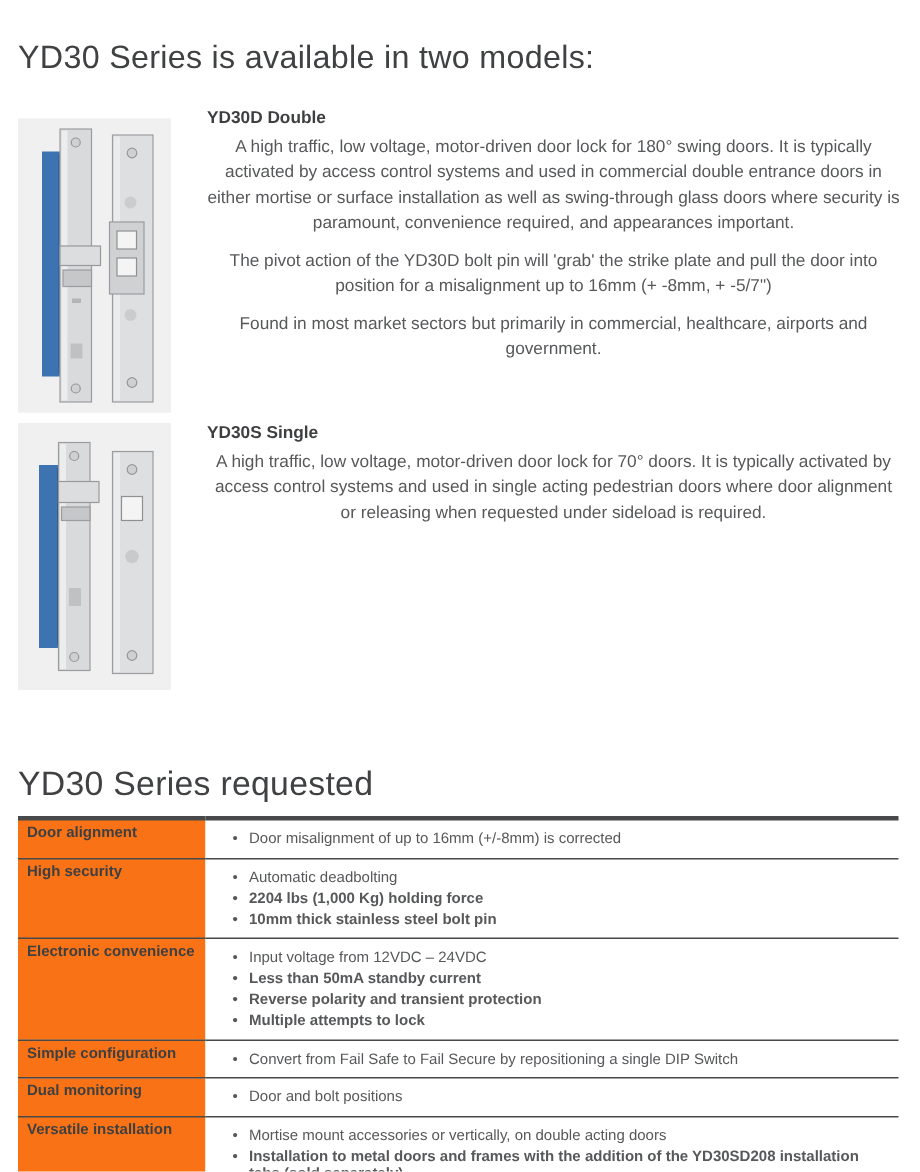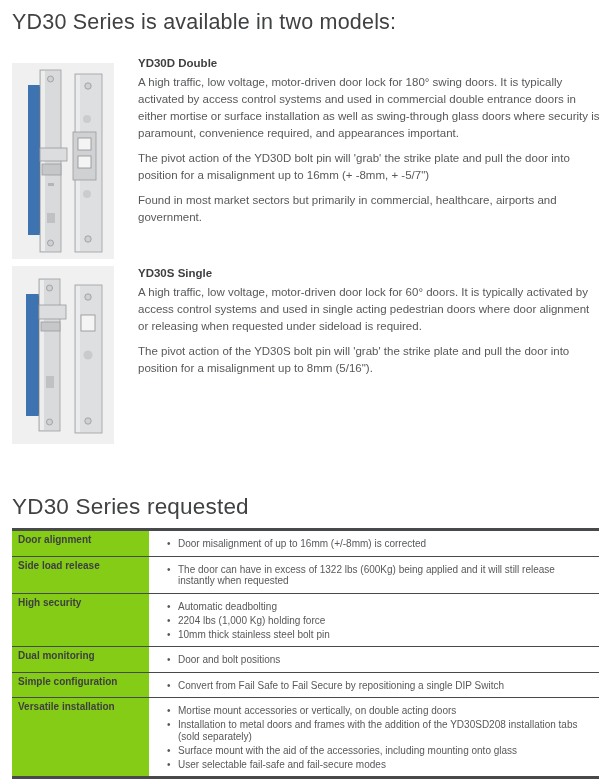--- a/index.html
+++ b/index.html
@@ -7,48 +7,48 @@
     width:613px;height:781px;background:#ffffff;overflow:hidden;
     font-family:"Liberation Sans",sans-serif;
     -webkit-font-smoothing:antialiased;
   }
   .page{padding:0 13px 0 12px;}
 
   h1,h2{
     font-weight:400;color:#3f4143;margin:0;
     font-size:21.5px;line-height:28px;letter-spacing:0.2px;
   }
-  h1{padding-top:8px;}
+  h1{padding-top:24px;}
   h2{margin-top:48px;font-size:22.5px;line-height:30px;}
 
   .model{display:flex;align-items:flex-start;}
   .model-1{margin-top:19px;}
   .model-2{margin-top:6px;}
   .model-img{flex:0 0 auto;margin-top:8px;background:#f0f0f1;font-size:0;line-height:0;}
   .model-2 .model-img{margin-top:1px;}
   .model-text{margin-left:24px;width:465px;color:#57585a;font-size:11.5px;line-height:17px;}
   .model-title{font-weight:bold;color:#3e3f41;font-size:11.5px;line-height:15px;padding-top:1px;}
-  .model-text p{margin:3px 0 0 0;}
+  .model-text p{margin:3px 0 0 0;text-align:center;}
   .model-text p + p{margin-top:8px;}
 
   table.benefits{
     margin-top:6px;width:587px;border-collapse:collapse;
     border-top:3px solid #48494b;border-bottom:3px solid #48494b;
     font-size:10px;line-height:11.5px;color:#57585a;
   }
   table.benefits tr{border-bottom:1.5px solid #48494b;}
   table.benefits tr:last-child{border-bottom:none;}
   td.bl{
-    width:115px;background:#84cc16;vertical-align:top;
-    font-weight:bold;color:#3e3f41;padding:3px 16px 2px 6px;
+    width:115px;background:#f97316;vertical-align:top;
+    font-weight:bold;color:#3e3f41;padding:3px 4px 2px 6px;
   }
   td.bv{vertical-align:top;padding:3px 6px 2px 14px;background:#ffffff;}
   td.bv ul{margin:4px;padding:0;list-style:none;}
   td.bv li{position:relative;padding-left:11px;}
-  td.bv li + li{margin-top:2.5px;}
+  td.bv li + li{margin-top:2.5px;font-weight:bold;}
   td.bv li::before{content:"\2022";position:absolute;left:0;top:0;}
 </style>
 </head>
 <body>
 
 <div class="page">
 
   <h1>YD30 Series is available in two models:</h1>
 
   <section class="model model-1">
@@ -108,68 +108,70 @@
         <rect x="63" y="19" width="27" height="148" fill="#dedfe0" stroke="#9c9da0" stroke-width="0.8"></rect>
         <rect x="64" y="20" width="4" height="146" fill="#ebeced"></rect>
         <circle cx="76" cy="31" r="3.2" fill="#cfd0d2" stroke="#96979a" stroke-width="0.8"></circle>
         <circle cx="76" cy="155" r="3.2" fill="#cfd0d2" stroke="#96979a" stroke-width="0.8"></circle>
         <rect x="69" y="49" width="14" height="16" fill="#f4f4f5" stroke="#8f9092" stroke-width="0.8"></rect>
         <circle cx="76" cy="89" r="4.5" fill="#c9cacb"></circle>
       </svg>
     </div>
     <div class="model-text">
       <div class="model-title">YD30S Single</div>
-      <p>A high traffic, low voltage, motor-driven door lock for 60° doors. It is typically activated by access control systems and used in single acting pedestrian doors where door alignment or releasing when requested under sideload is required.</p>
-      <p>The pivot action of the YD30S bolt pin will 'grab' the strike plate and pull the door into position for a misalignment up to 8mm (5/16").</p>
+      <p>A high traffic, low voltage, motor-driven door lock for 70° doors. It is typically activated by access control systems and used in single acting pedestrian doors where door alignment or releasing when requested under sideload is required.</p>
     </div>
   </section>
 
   <h2>YD30 Series requested</h2>
 
   <table class="benefits">
     <tbody>
       <tr>
         <td class="bl">Door alignment</td>
         <td class="bv">
             <ul>
           <li>Door misalignment of up to 16mm (+/-8mm) is corrected</li>
         </ul>
           </td>
       </tr>
       <tr>
-        <td class="bl">Side load release</td>
-        <td class="bv">
-            <ul>
-          <li>The door can have in excess of 1322 lbs (600Kg) being applied and it will still release instantly when requested</li>
-        </ul>
-          </td>
-      </tr>
-      <tr>
         <td class="bl">High security</td>
         <td class="bv">
             <ul>
           <li>Automatic deadbolting</li>
           <li>2204 lbs (1,000 Kg) holding force</li>
           <li>10mm thick stainless steel bolt pin</li>
         </ul>
           </td>
       </tr>
       <tr>
-        <td class="bl">Dual monitoring</td>
+        <td class="bl">Electronic convenience</td>
         <td class="bv">
             <ul>
-          <li>Door and bolt positions</li>
+          <li>Input voltage from 12VDC – 24VDC</li>
+          <li>Less than 50mA standby current</li>
+          <li>Reverse polarity and transient protection</li>
+          <li>Multiple attempts to lock</li>
         </ul>
           </td>
       </tr>
       <tr>
         <td class="bl">Simple configuration</td>
         <td class="bv">
             <ul>
           <li>Convert from Fail Safe to Fail Secure by repositioning a single DIP Switch</li>
+        </ul>
+          </td>
+      </tr>
+      <tr>
+        <td class="bl">Dual monitoring</td>
+        <td class="bv">
+            <ul>
+          <li>Door and bolt positions</li>
         </ul>
           </td>
       </tr>
       <tr>
         <td class="bl">Versatile installation</td>
         <td class="bv">
             <ul>
           <li>Mortise mount accessories or vertically, on double acting doors</li>
           <li>Installation to metal doors and frames with the addition of the YD30SD208 installation tabs (sold separately)</li>
           <li>Surface mount with the aid of the accessories, including mounting onto glass</li>

